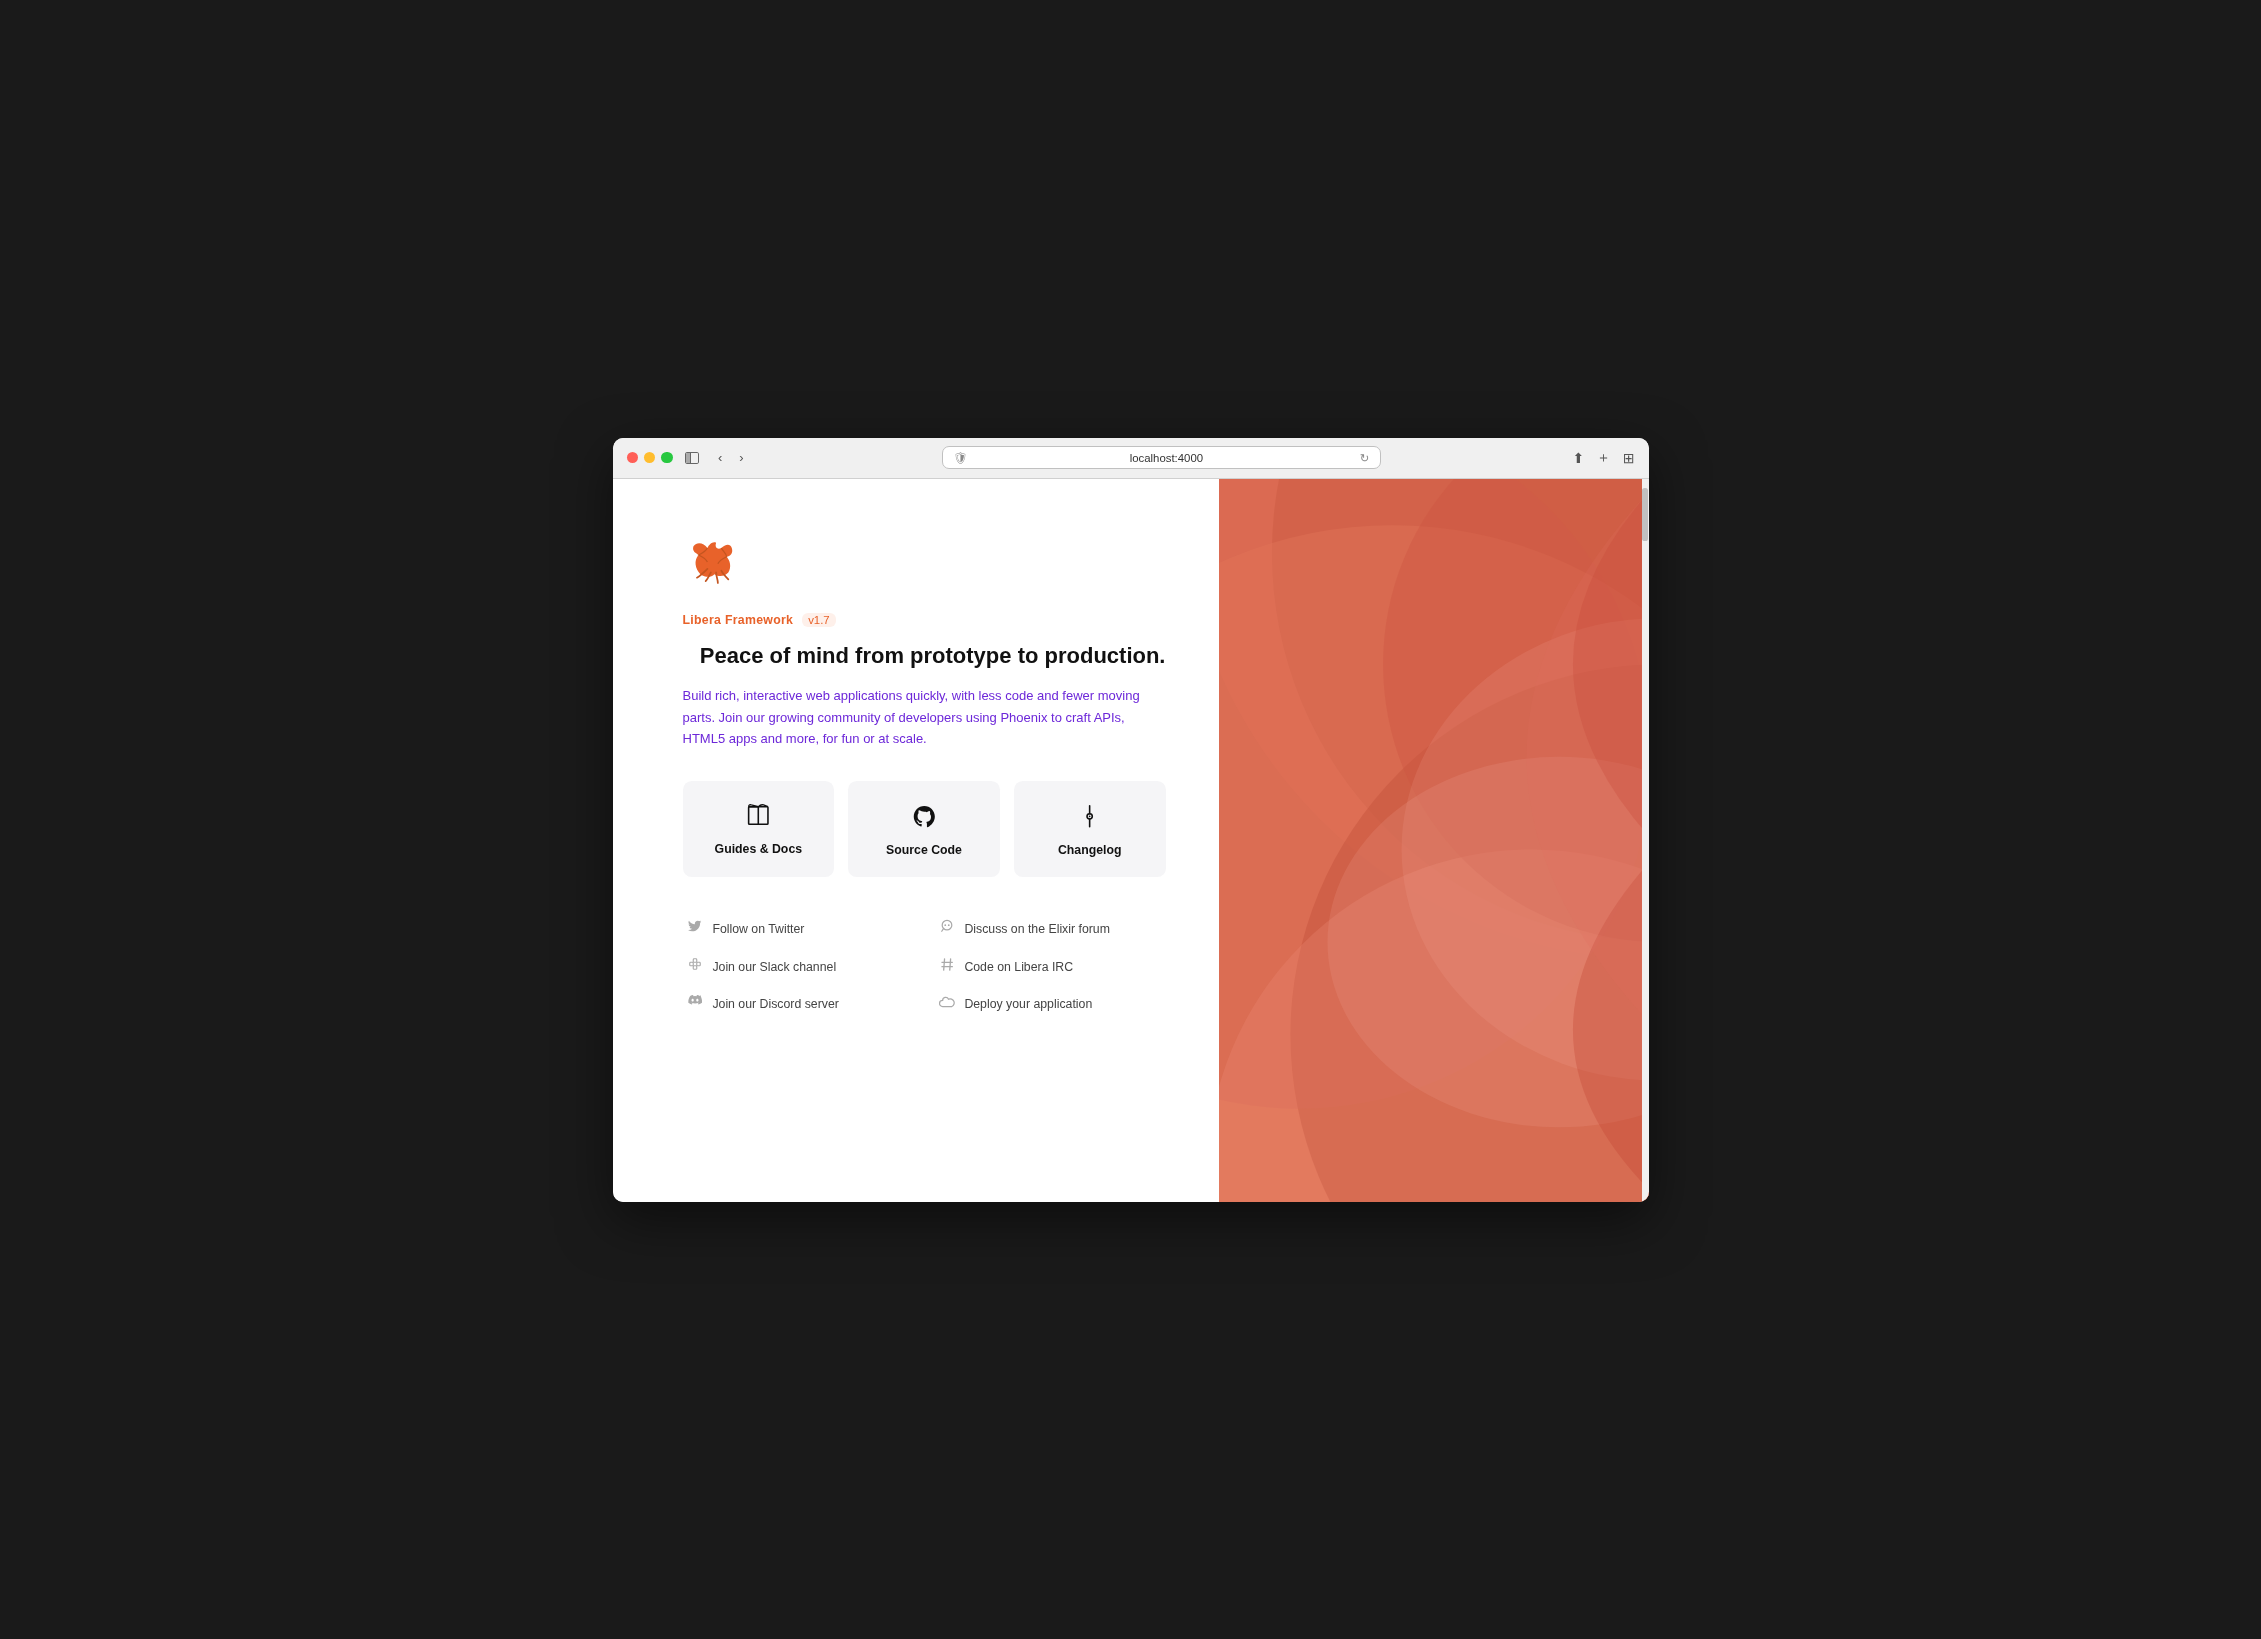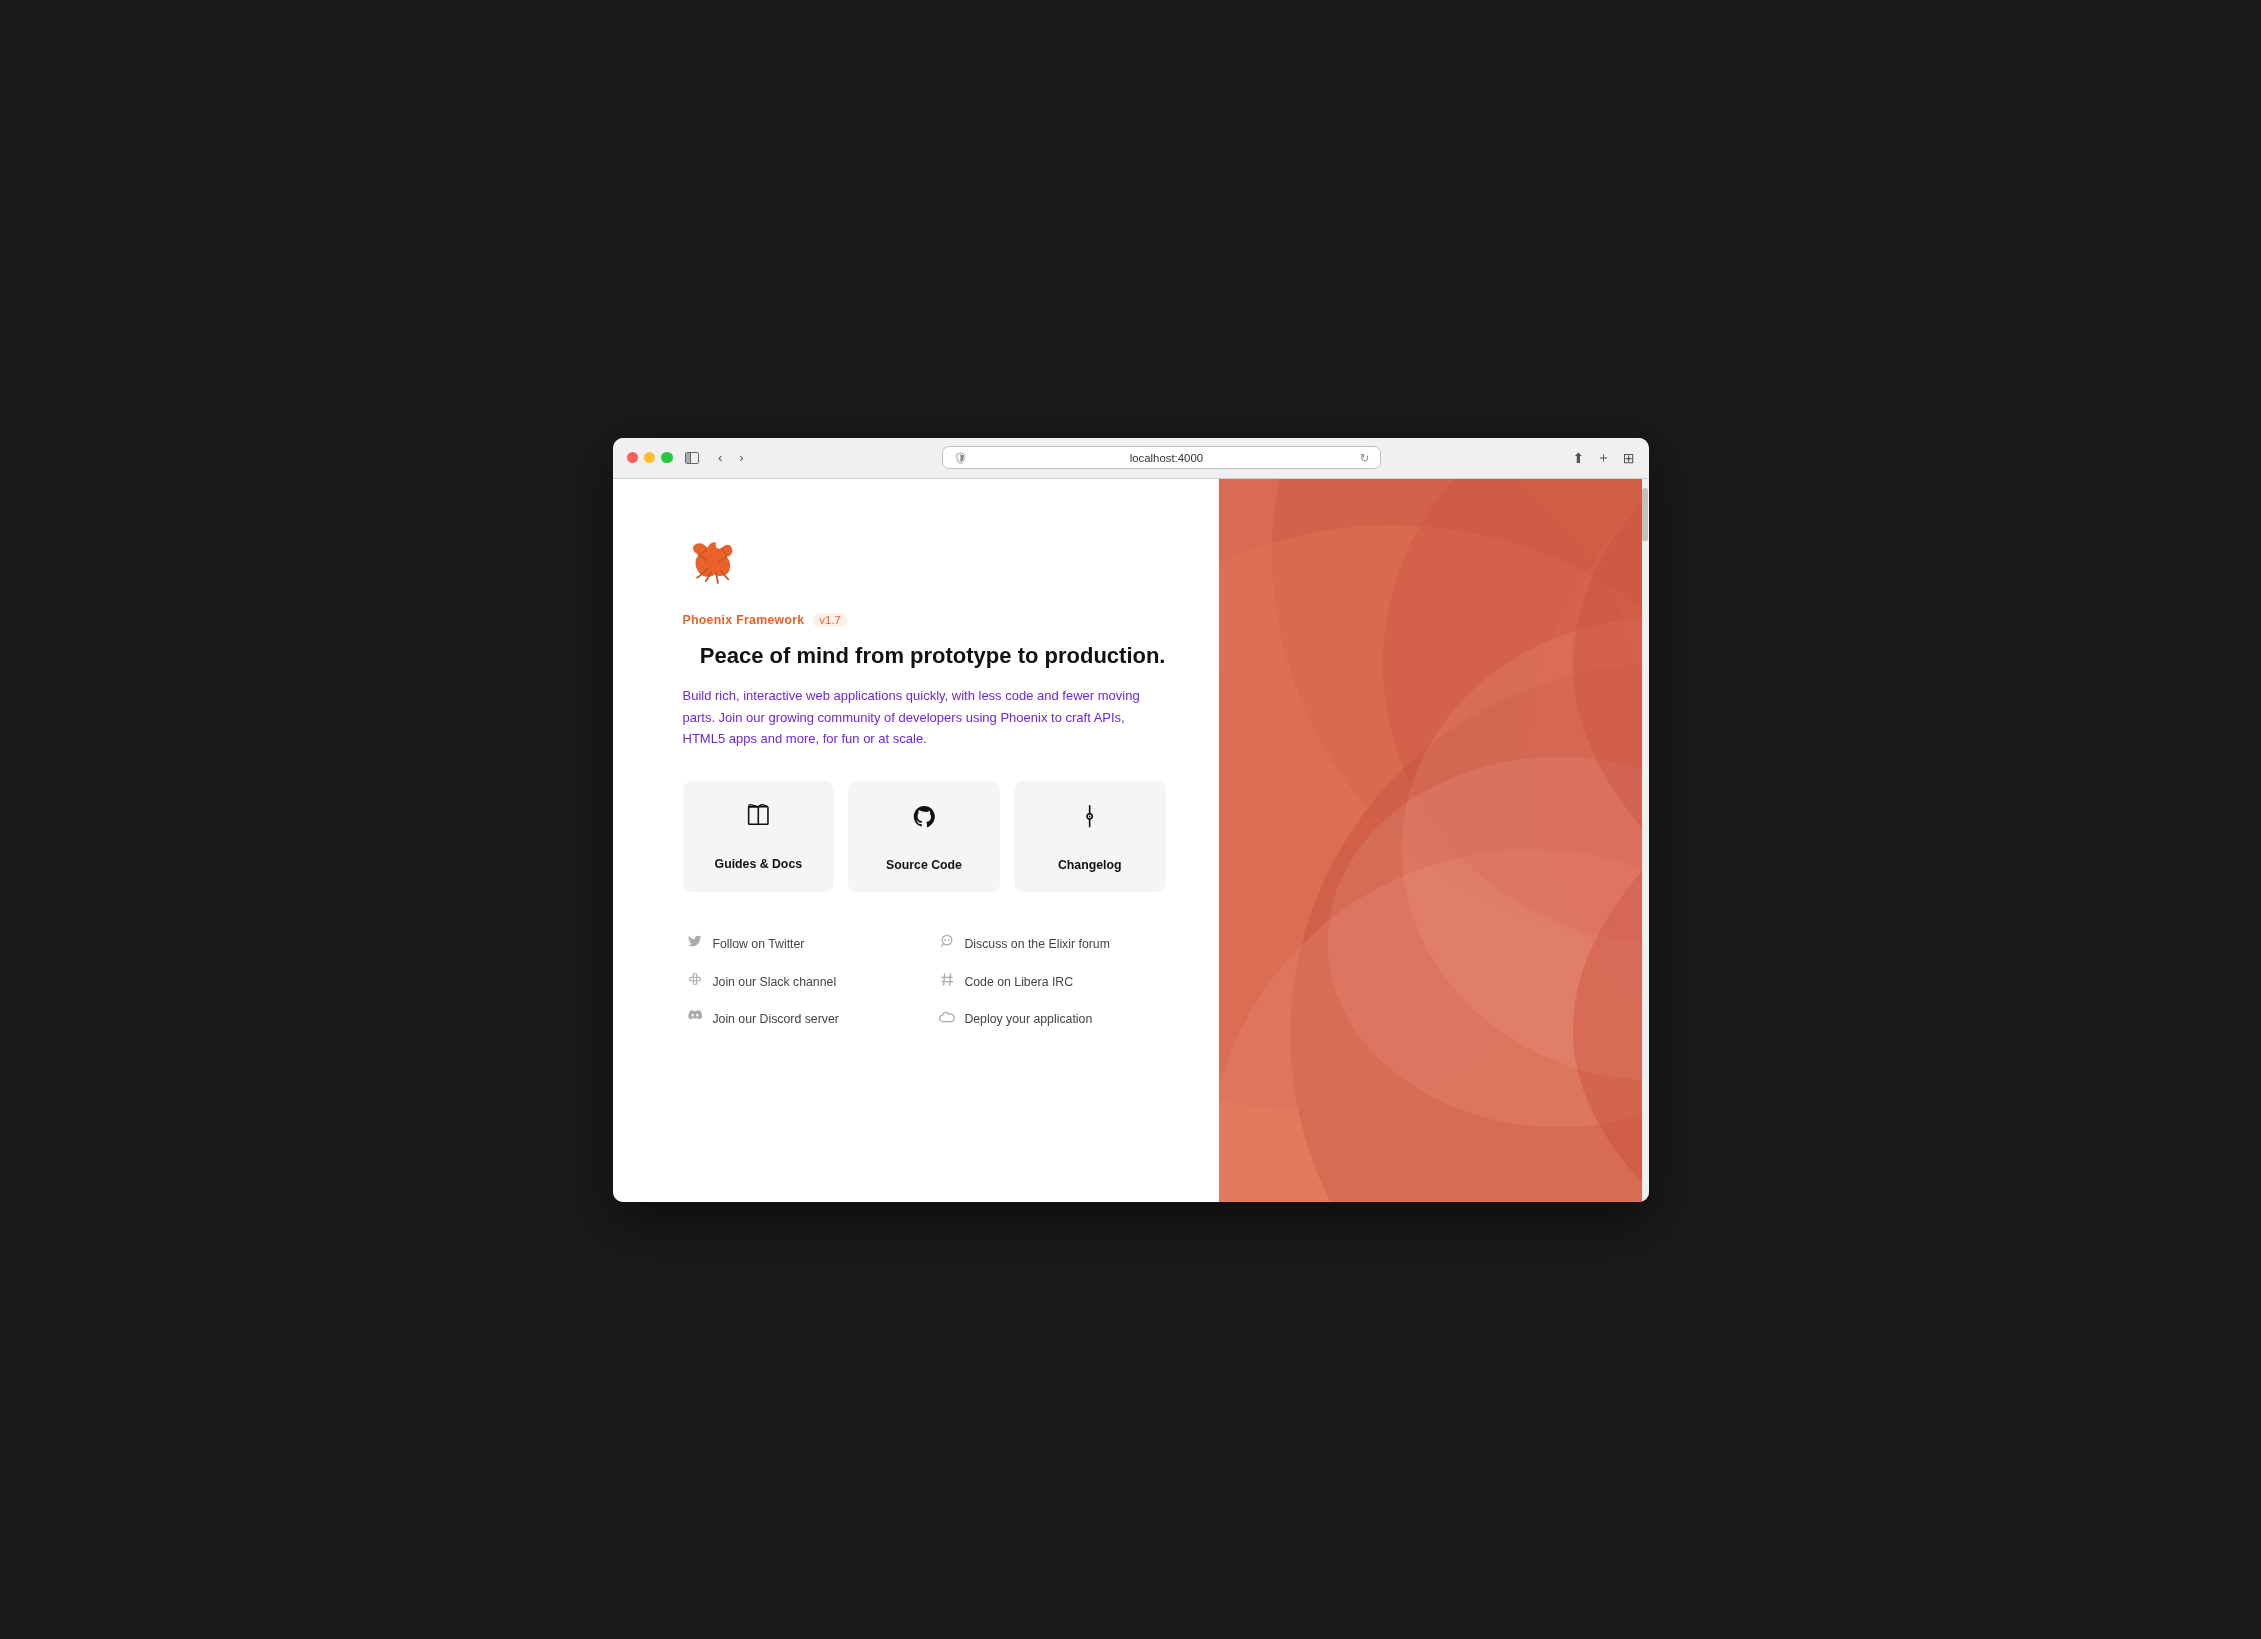--- a/index.html
+++ b/index.html
@@ -226,21 +226,20 @@
     .card-icon {
       font-size: 23px;
       color: #222;
       line-height: 1;
     }
 
     .card-label {
       font-size: 12.3px;
       font-weight: 700;
       color: #111;
-      margin-top: 15px;
     }
 
     .links-grid {
       display: grid;
       grid-template-columns: 1fr 1fr;
       gap: 7px 21px;
     }
 
     .link-item {
       display: flex;
@@ -361,21 +360,21 @@
 
             <path d="M28 42 C24 46 20 50 16 52" stroke="#c45520" stroke-width="2" fill="none" stroke-linecap="round"></path>
             <path d="M32 46 C30 50 28 54 26 56" stroke="#c45520" stroke-width="2" fill="none" stroke-linecap="round"></path>
             <path d="M38 46 C38 50 40 54 40 58" stroke="#c45520" stroke-width="2" fill="none" stroke-linecap="round"></path>
             <path d="M44 44 C46 48 50 52 52 54" stroke="#c45520" stroke-width="2" fill="none" stroke-linecap="round"></path>
           </g>
         </svg>
       </div>
 
       <div class="framework-badge">
-        <span class="framework-name">Phoenix Framework</span>
+        <span class="framework-name">Libera Framework</span>
         <span class="version-badge">v1.7</span>
       </div>
 
       <h1 class="hero-title">Peace of mind from prototype to production.</h1>
 
       <p class="hero-description">Build rich, interactive web applications quickly, with less code and fewer moving parts. Join our growing community of developers using Phoenix to craft APIs, HTML5 apps and more, for fun or at scale.</p>
 
       <div class="cards-row">
 
         <a class="card" href="#">

